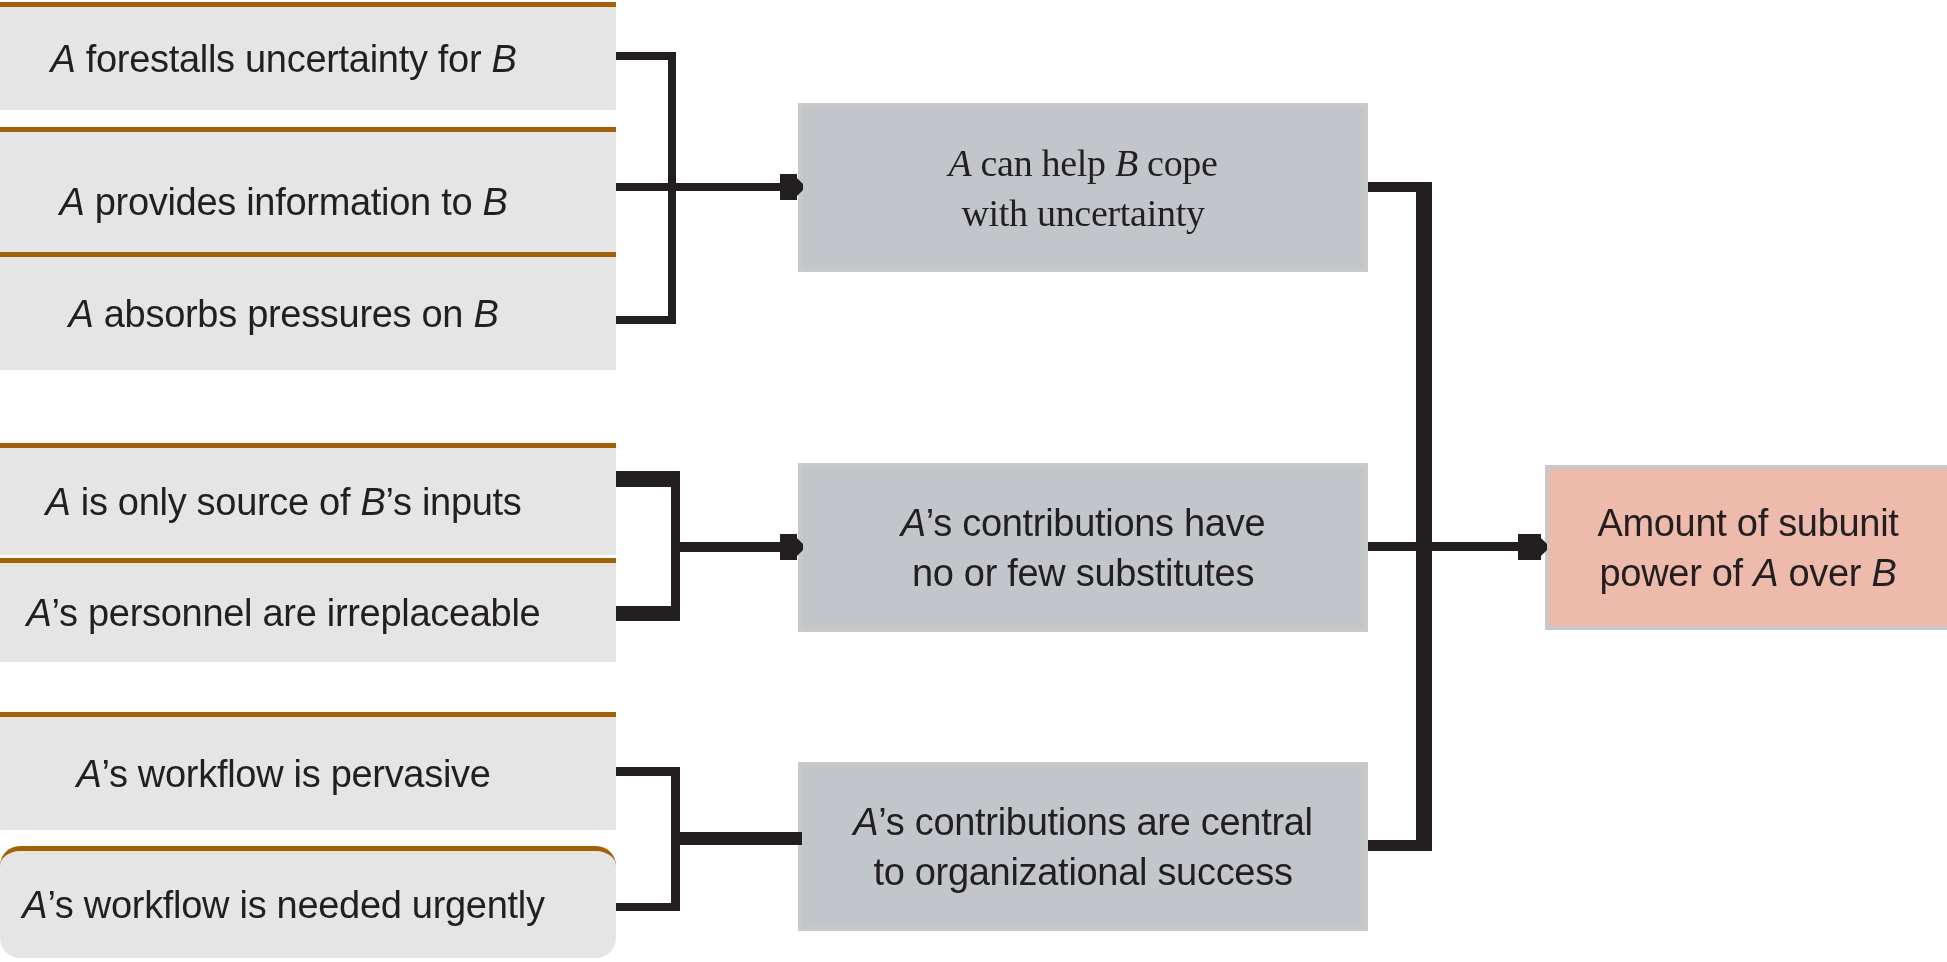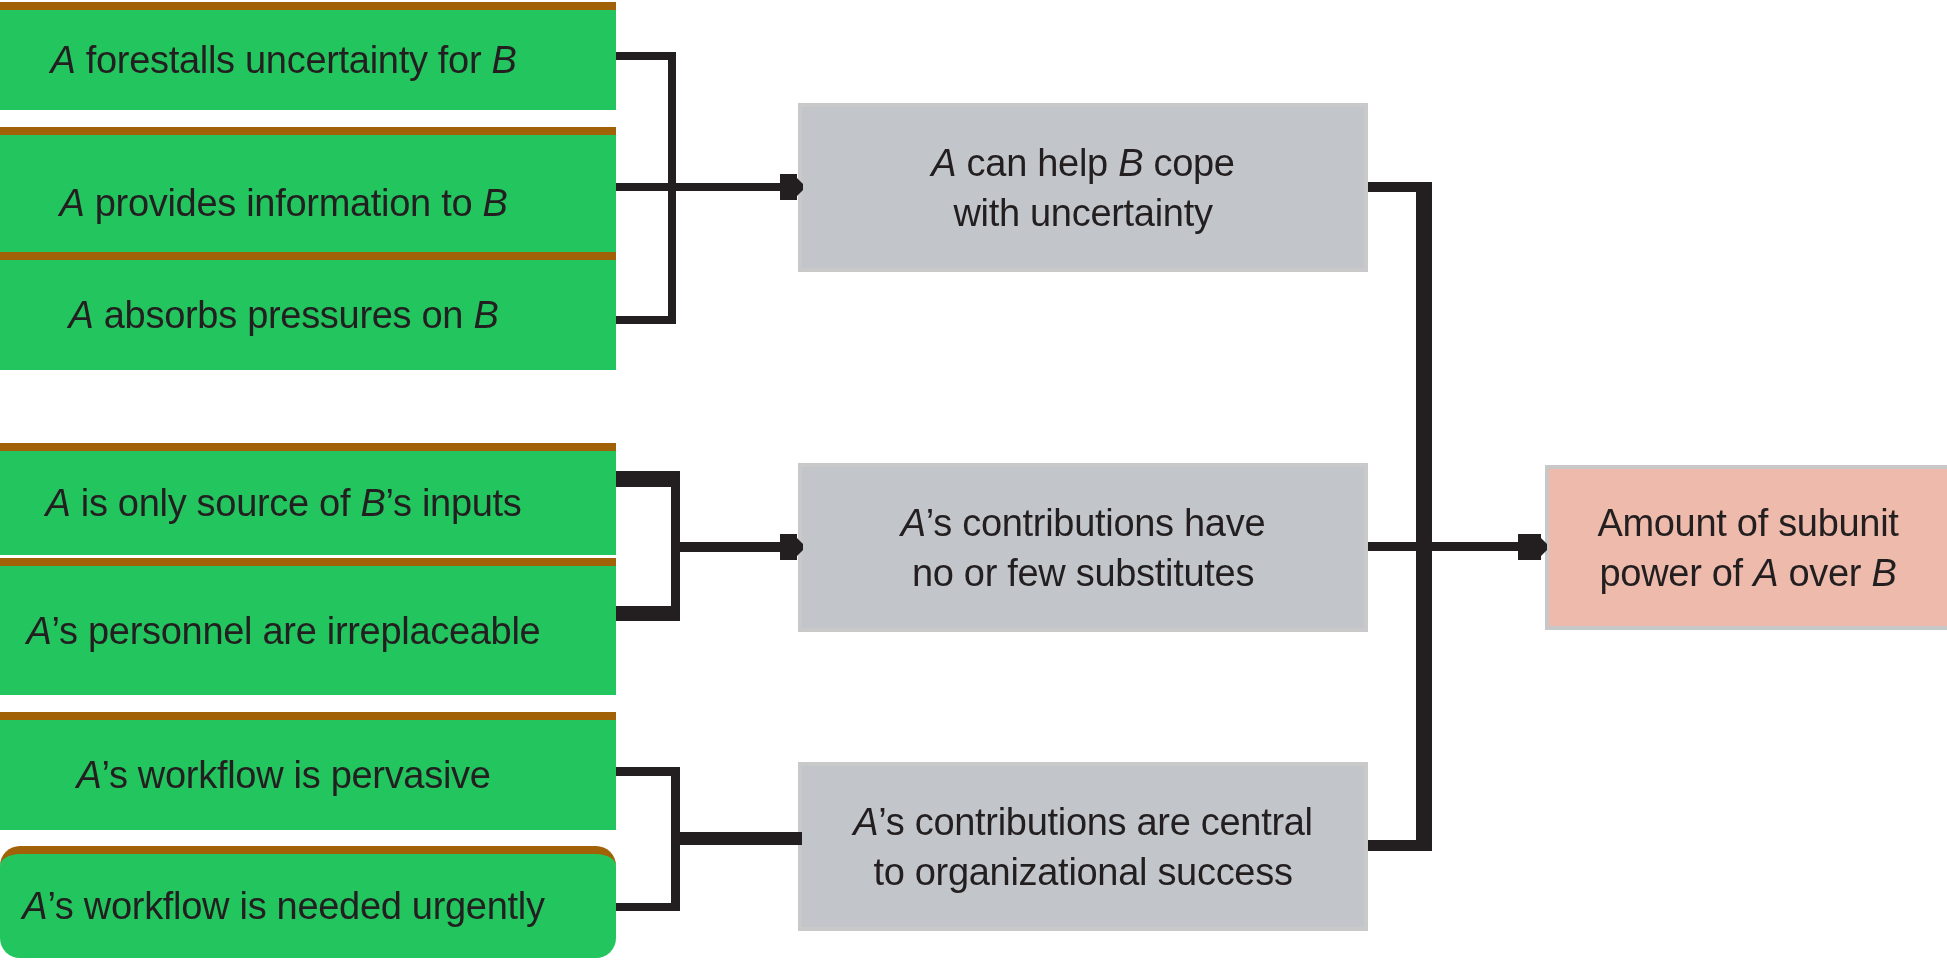--- a/index.html
+++ b/index.html
@@ -25,22 +25,22 @@
     justify-content: center;
     text-align: center;
     font-size: 38px;
     line-height: 50px;
     letter-spacing: -0.3px;
   }
   .box i { font-style: italic; }
   .left-box {
     left: 0;
     width: 616px;
-    background: #22c55e;
-    border-top: 8px solid #a16207;
+    background: #e5e5e5;
+    border-top: 5px solid #a16207;
     padding-right: 49px;
   }
   .mid-box {
     left: 798px;
     width: 570px;
     height: 169px;
     background: #c2c6cb;
     border: 4px solid #c9c9c9;
   }
   .result-box {
@@ -59,24 +59,24 @@
     top: 0;
     width: 1947px;
     height: 962px;
     pointer-events: none;
   }
   
   .lb0 { top: 2px;   height: 108px; }
   .lb1 { top: 127px; height: 144px; }
   .lb2 { top: 252px; height: 118px; }
   .lb3 { top: 423px; height: 112px; margin-top: 20px; }
-  .lb4 { top: 558px; height: 137px; align-items: center; }
+  .lb4 { top: 558px; height: 104px; align-items: center; }
   .lb5 { top: 712px; height: 118px; }
   .lb6 { top: 846px; height: 112px; border-radius: 20px; }
-  .mb0 { top: 103px; }
+  .mb0 { top: 103px; font-family: Liberation Serif, serif; }
   .mb1 { top: 463px; text-align: right; }
   .mb2 { top: 762px; text-align: right; }
 </style>
 </head>
 <body>
 
 <div id="stage">
 
   <div class="box left-box lb0">
     <span><i>A</i> forestalls uncertainty for <i>B</i></span>

